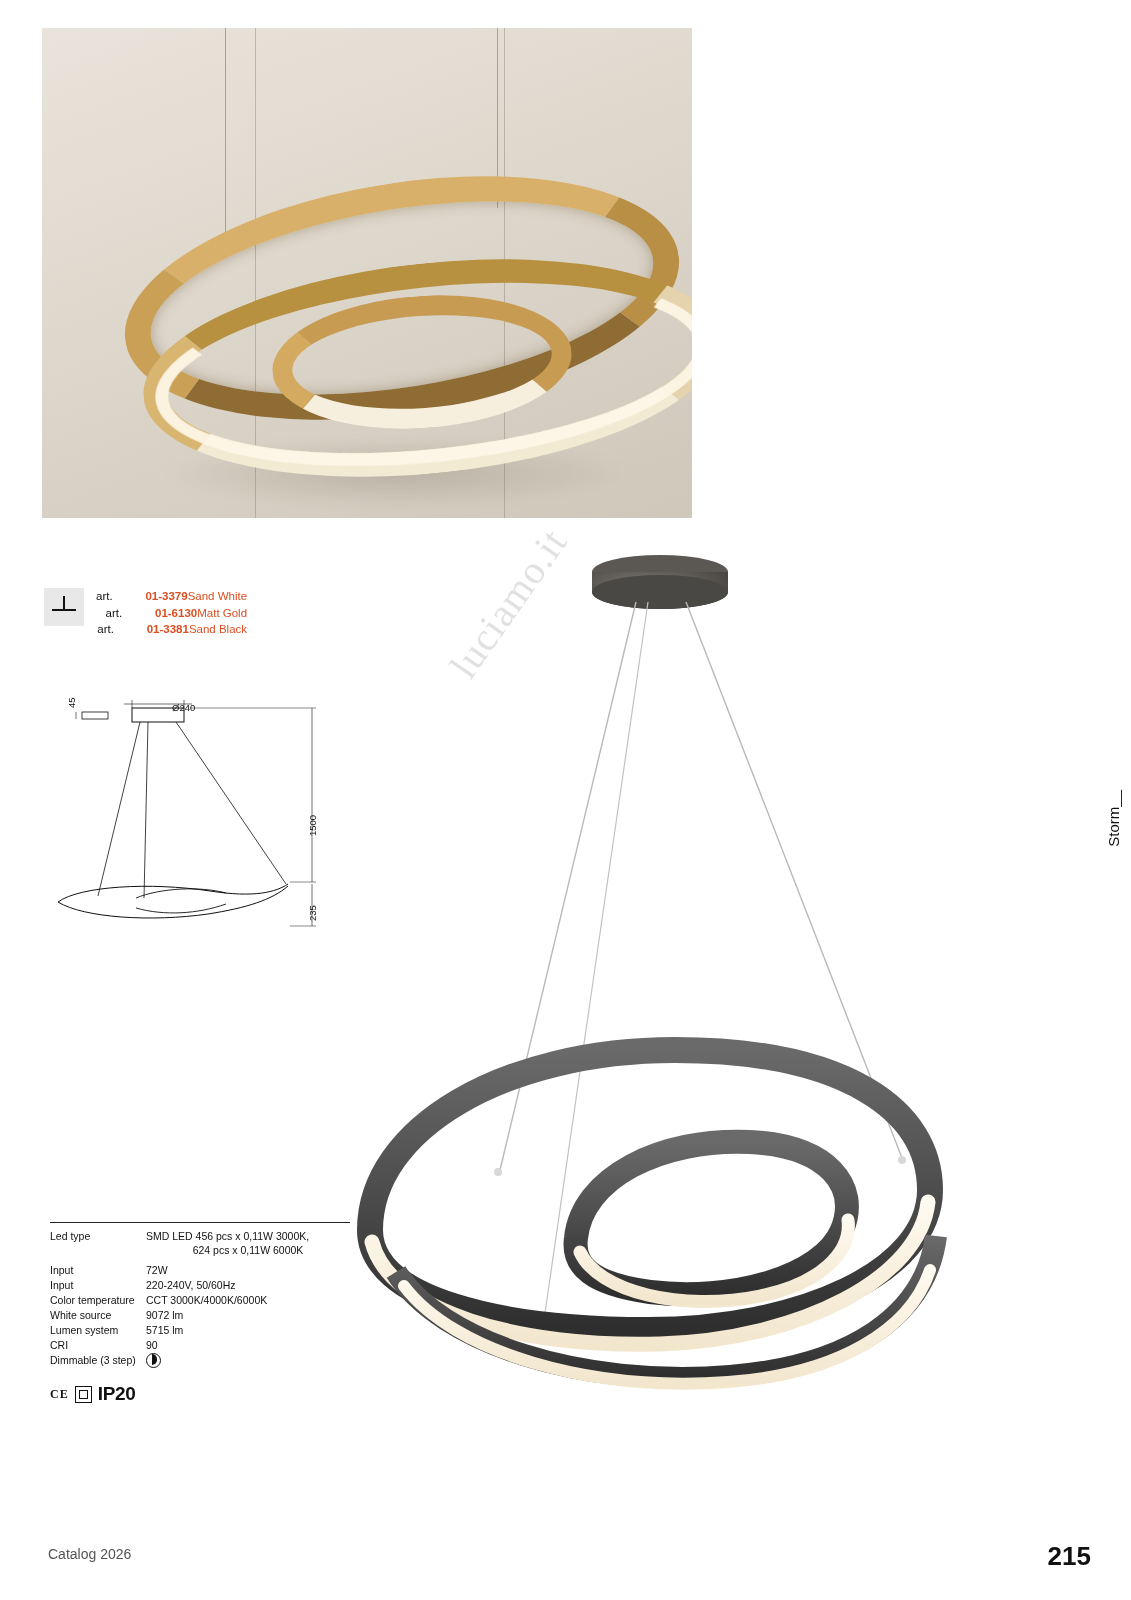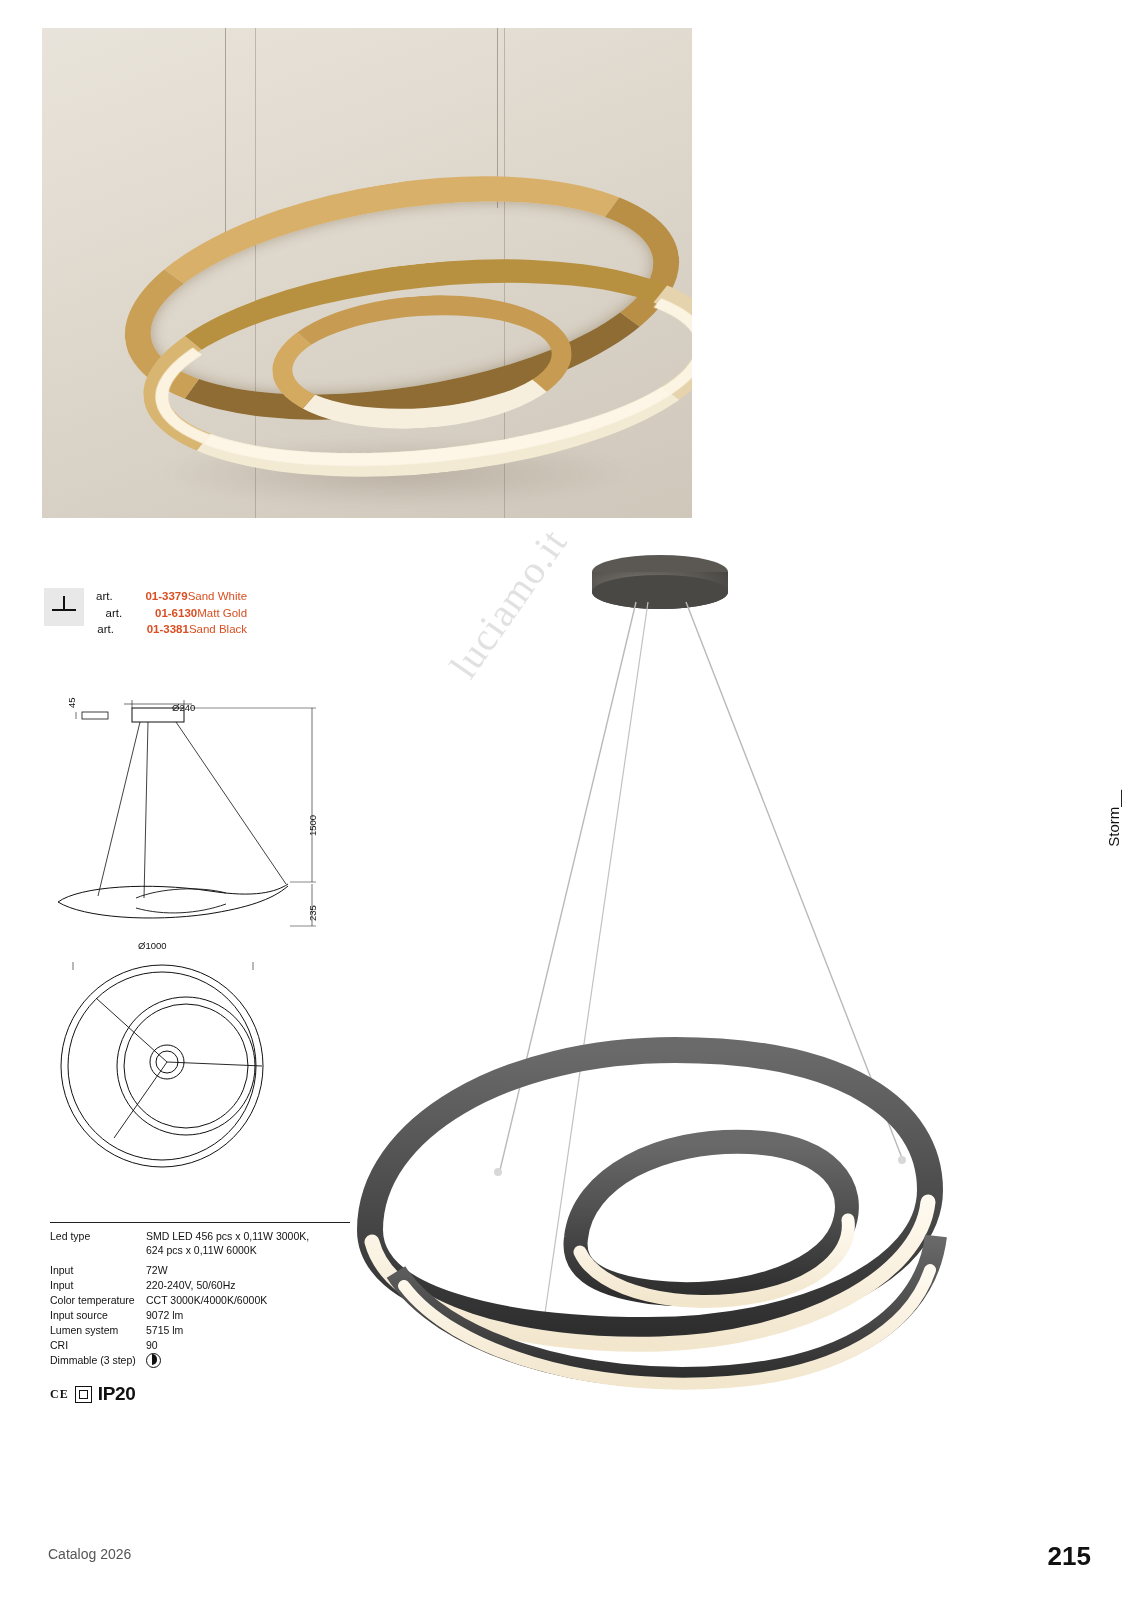--- a/index.html
+++ b/index.html
@@ -188,21 +188,21 @@
     margin-bottom: 6px;
     width: 300px;
   }
   .spec-row {
     display: flex;
     line-height: 14px;
     margin-bottom: 1px;
   }
   .spec-key { width: 96px; flex: none; }
   .spec-val { flex: 1; }
-  .spec-val .sub { display: block; }
+  .spec-val .sub { display: block; text-align: center; }
   .dim-symbol {
     display: inline-block;
     width: 13px;
     height: 13px;
     border: 1.4px solid #111;
     border-radius: 50%;
     position: relative;
     vertical-align: -2px;
   }
   .dim-symbol::after {
@@ -357,36 +357,20 @@
 
       <line x1="272" y1="198" x2="272" y2="240" stroke="#111" stroke-width="0.6"></line>
       <line x1="250" y1="240" x2="276" y2="240" stroke="#111" stroke-width="0.5"></line>
     </svg>
     <div class="dim-text" style="left:132px; top:0px;margin-top:16px;">Ø240</div>
     <div class="dim-text dim-vert" style="left:26px; top:22px;">45</div>
     <div class="dim-text dim-vert" style="left:267px; top:150px;">1500</div>
     <div class="dim-text dim-vert" style="left:267px; top:235px;">235</div>
   </div>
 
-  <div class="tech-top">
-    <div class="dim-text" style="left:98px; top:0px;">Ø1000</div>
-    <svg width="265" height="250" viewBox="0 0 265 250" style="position:absolute; left:0; top:16px;">
-      <circle cx="122" cy="110" r="101" fill="none" stroke="#111" stroke-width="1"></circle>
-      <circle cx="122" cy="110" r="94" fill="none" stroke="#111" stroke-width="1"></circle>
-      <circle cx="146" cy="110" r="69" fill="none" stroke="#111" stroke-width="1"></circle>
-      <circle cx="146" cy="110" r="62" fill="none" stroke="#111" stroke-width="1"></circle>
-      <circle cx="127" cy="106" r="17" fill="none" stroke="#111" stroke-width="1"></circle>
-      <circle cx="127" cy="106" r="11" fill="none" stroke="#111" stroke-width="1"></circle>
-      <line x1="127" y1="106" x2="56" y2="42" stroke="#111" stroke-width="0.9"></line>
-      <line x1="127" y1="106" x2="74" y2="182" stroke="#111" stroke-width="0.9"></line>
-      <line x1="127" y1="106" x2="222" y2="110" stroke="#111" stroke-width="0.9"></line>
-      <line x1="33" y1="6" x2="33" y2="14" stroke="#111" stroke-width="0.6"></line>
-      <line x1="213" y1="6" x2="213" y2="14" stroke="#111" stroke-width="0.6"></line>
-    </svg>
-  </div>
 
   <div class="specs">
     <div class="rule"></div>
     <div class="spec-row">
       <div class="spec-key">Led type</div>
       <div class="spec-val">
         <span>SMD LED  456 pcs x 0,11W 3000K,</span>
         <span class="sub">624 pcs x 0,11W 6000K</span>
       </div>
     </div>
@@ -396,21 +380,21 @@
     </div>
     <div class="spec-row">
       <div class="spec-key">Input</div>
       <div class="spec-val"> 220-240V, 50/60Hz</div>
     </div>
     <div class="spec-row">
       <div class="spec-key">Color temperature</div>
       <div class="spec-val">CCT 3000K/4000K/6000K</div>
     </div>
     <div class="spec-row">
-      <div class="spec-key">Input source</div>
+      <div class="spec-key">White source</div>
       <div class="spec-val">9072 lm</div>
     </div>
     <div class="spec-row">
       <div class="spec-key">Lumen system</div>
       <div class="spec-val">5715 lm</div>
     </div>
     <div class="spec-row">
       <div class="spec-key">CRI</div>
       <div class="spec-val">90</div>
     </div>

